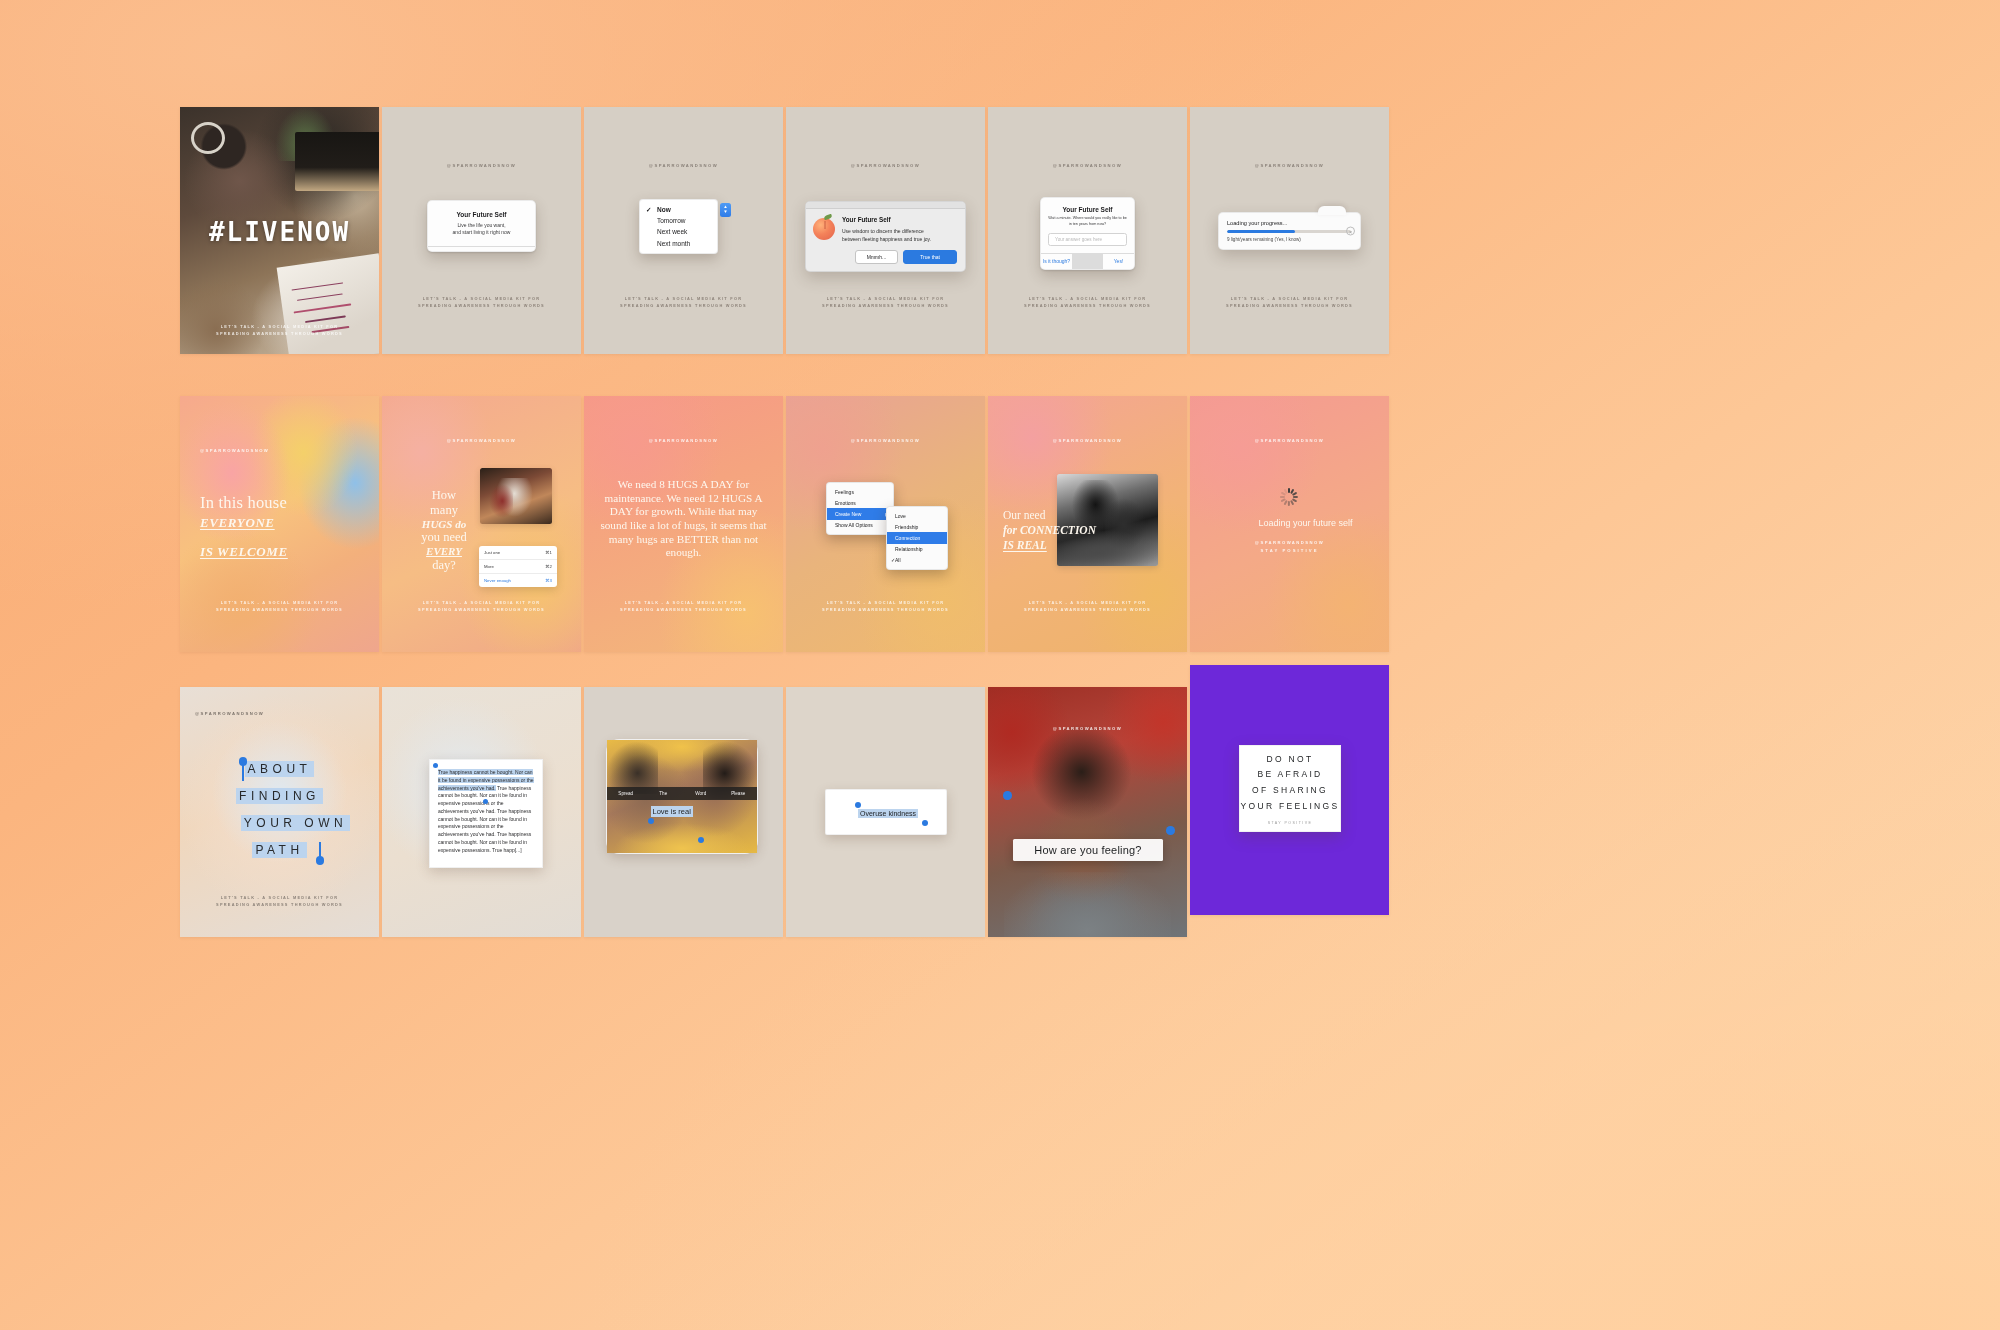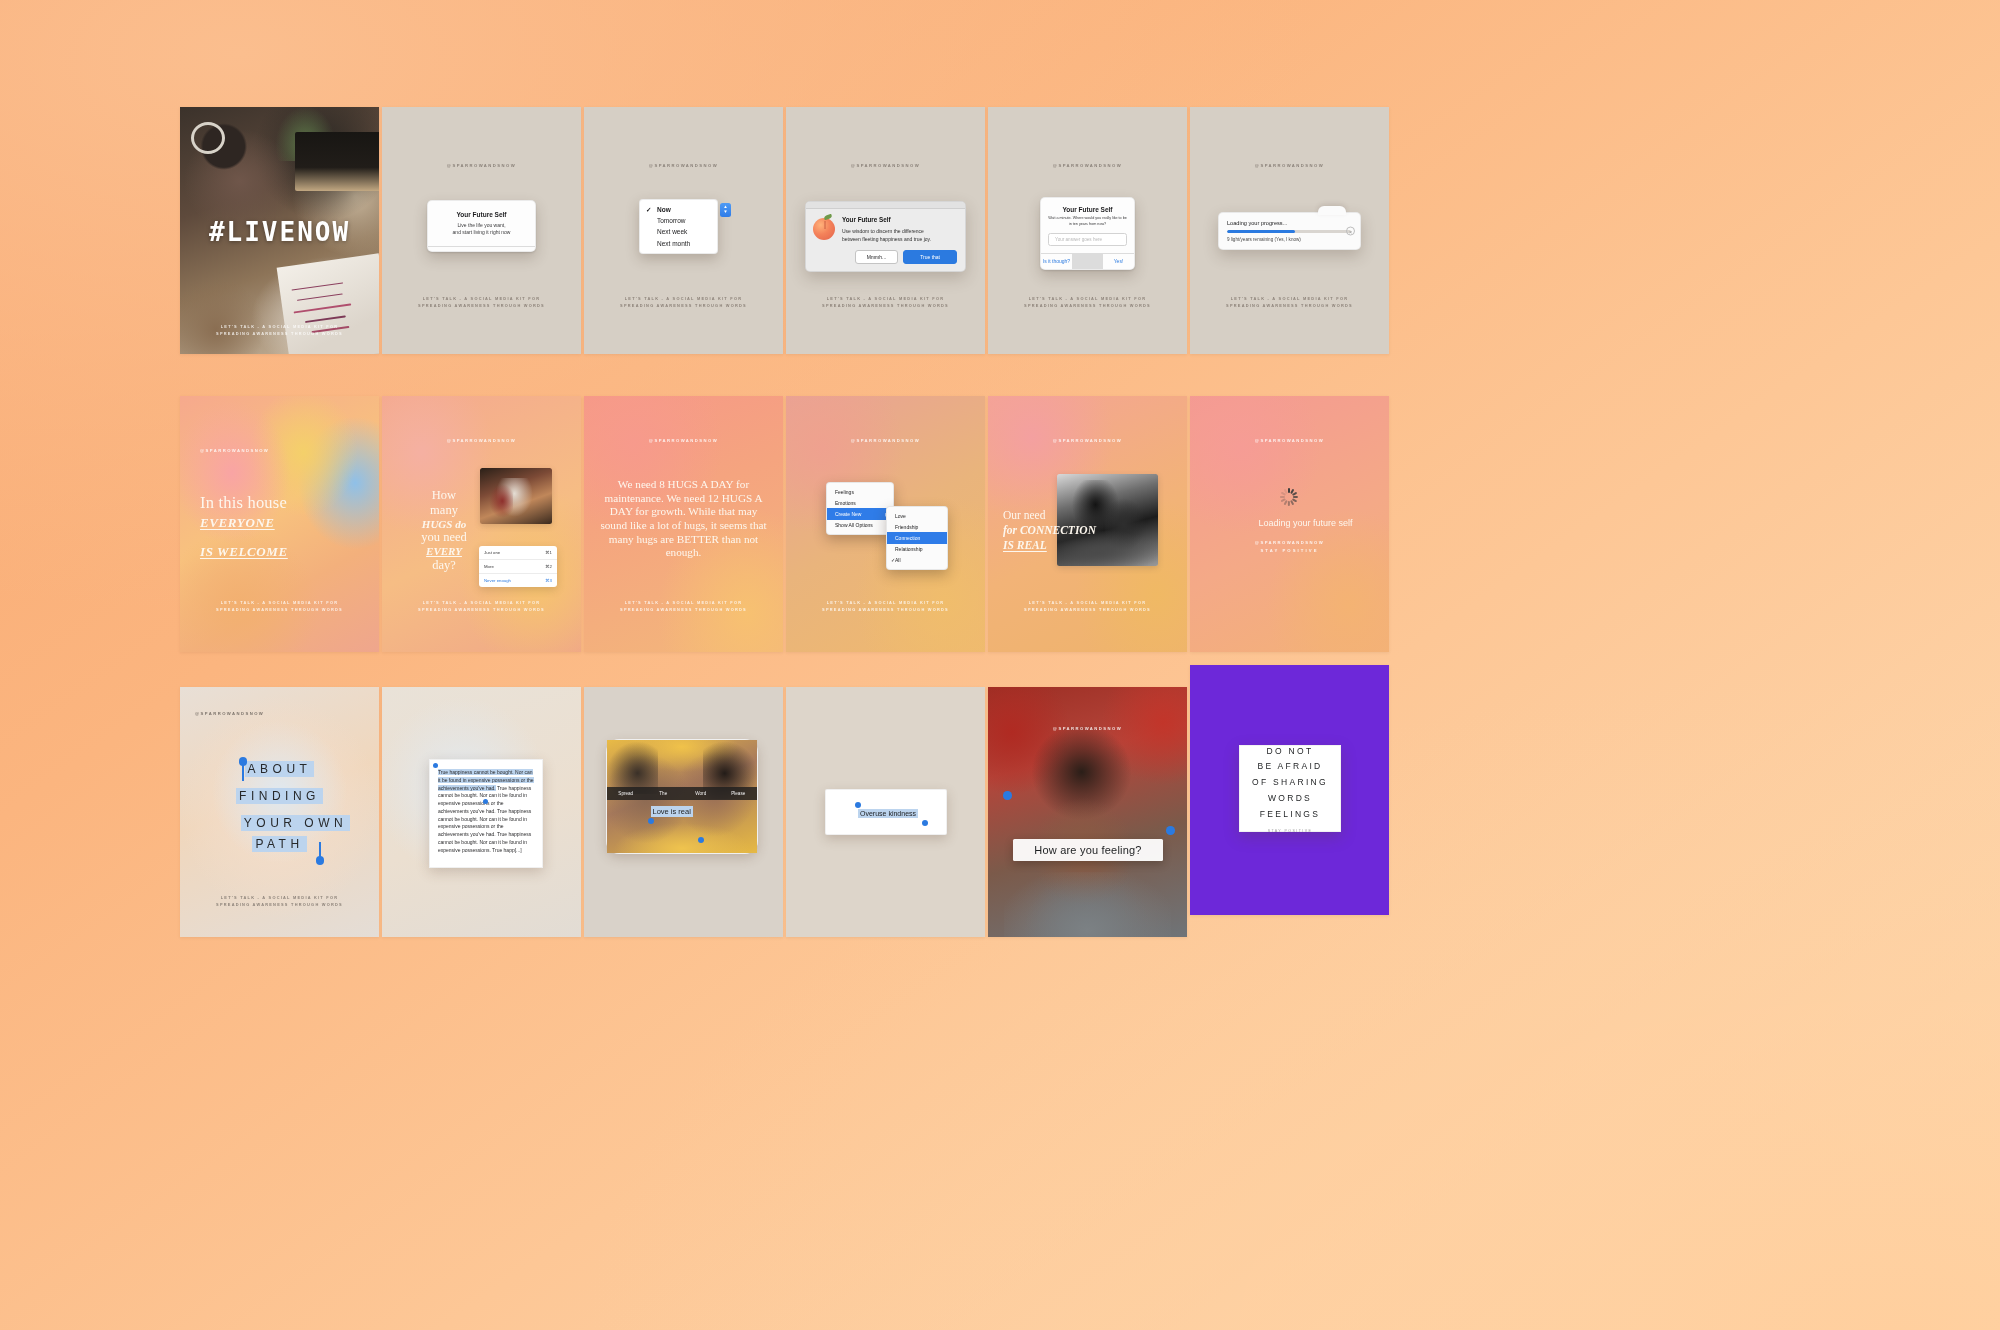--- a/index.html
+++ b/index.html
@@ -521,21 +521,21 @@
     <div class="quote-white" style="position:absolute;left:16px;top:122px;width:100%;text-align:center;font-size:9px;">Loading your future self</div>
     <div class="handle light" style="top:144px;">@SPARROWANDSNOW</div>
     <div class="handle light" style="top:152px;letter-spacing:2.1px;">STAY  POSITIVE</div>
   </div>
 
   <div class="card grad-blue" style="left:180px;top:687px;width:199px;height:250px;">
     <div class="handle" style="top:24px;text-align:left;padding-left:15px;color:#7c736b;">@SPARROWANDSNOW</div>
     <div style="position:absolute;left:0;top:72px;width:100%;text-align:center;">
       <div style="margin-bottom:9px;"><span class="hl-line">ABOUT</span></div>
       <div style="margin-bottom:9px;"><span class="hl-line">FINDING</span></div>
-      <div style="margin-bottom:3px;padding-left:32px;"><span class="hl-line">YOUR OWN</span></div>
+      <div style="margin-bottom:9px;padding-left:32px;"><span class="hl-line">YOUR OWN</span></div>
       <div><span class="hl-line">PATH</span></div>
     </div>
     <div class="anchor-stem" style="left:62px;top:76px;height:18px;"></div>
     <div class="anchor" style="left:58.5px;top:70px;"></div>
     <div class="anchor-stem" style="left:139px;top:155px;height:18px;"></div>
     <div class="anchor" style="left:135.5px;top:169px;"></div>
     <div class="footer" style="bottom:28px;">LET'S TALK  -  A SOCIAL MEDIA KIT FOR
 SPREADING AWARENESS THROUGH WORDS</div>
   </div>
 
@@ -587,18 +587,18 @@
     </div>
     <div class="anchor" style="left:15px;top:104px;"></div>
     <div class="anchor" style="left:178px;top:139px;"></div>
   </div>
 
   <div class="card" style="left:1190px;top:659px;width:199px;height:250px;background:#6d28d9;margin-top:6px;">
     <div class="declare" style="left:49px;top:80px;width:102px;height:87px;">
       <div class="l">DO NOT</div>
       <div class="l">BE AFRAID</div>
       <div class="l">OF SHARING</div>
-      <div class="l">WORDS FEELINGS</div>
+      <div class="l">YOUR FEELINGS</div>
       <div class="sub">STAY  POSITIVE</div>
     </div>
   </div>
 
 </div>
 
 </body></html>

